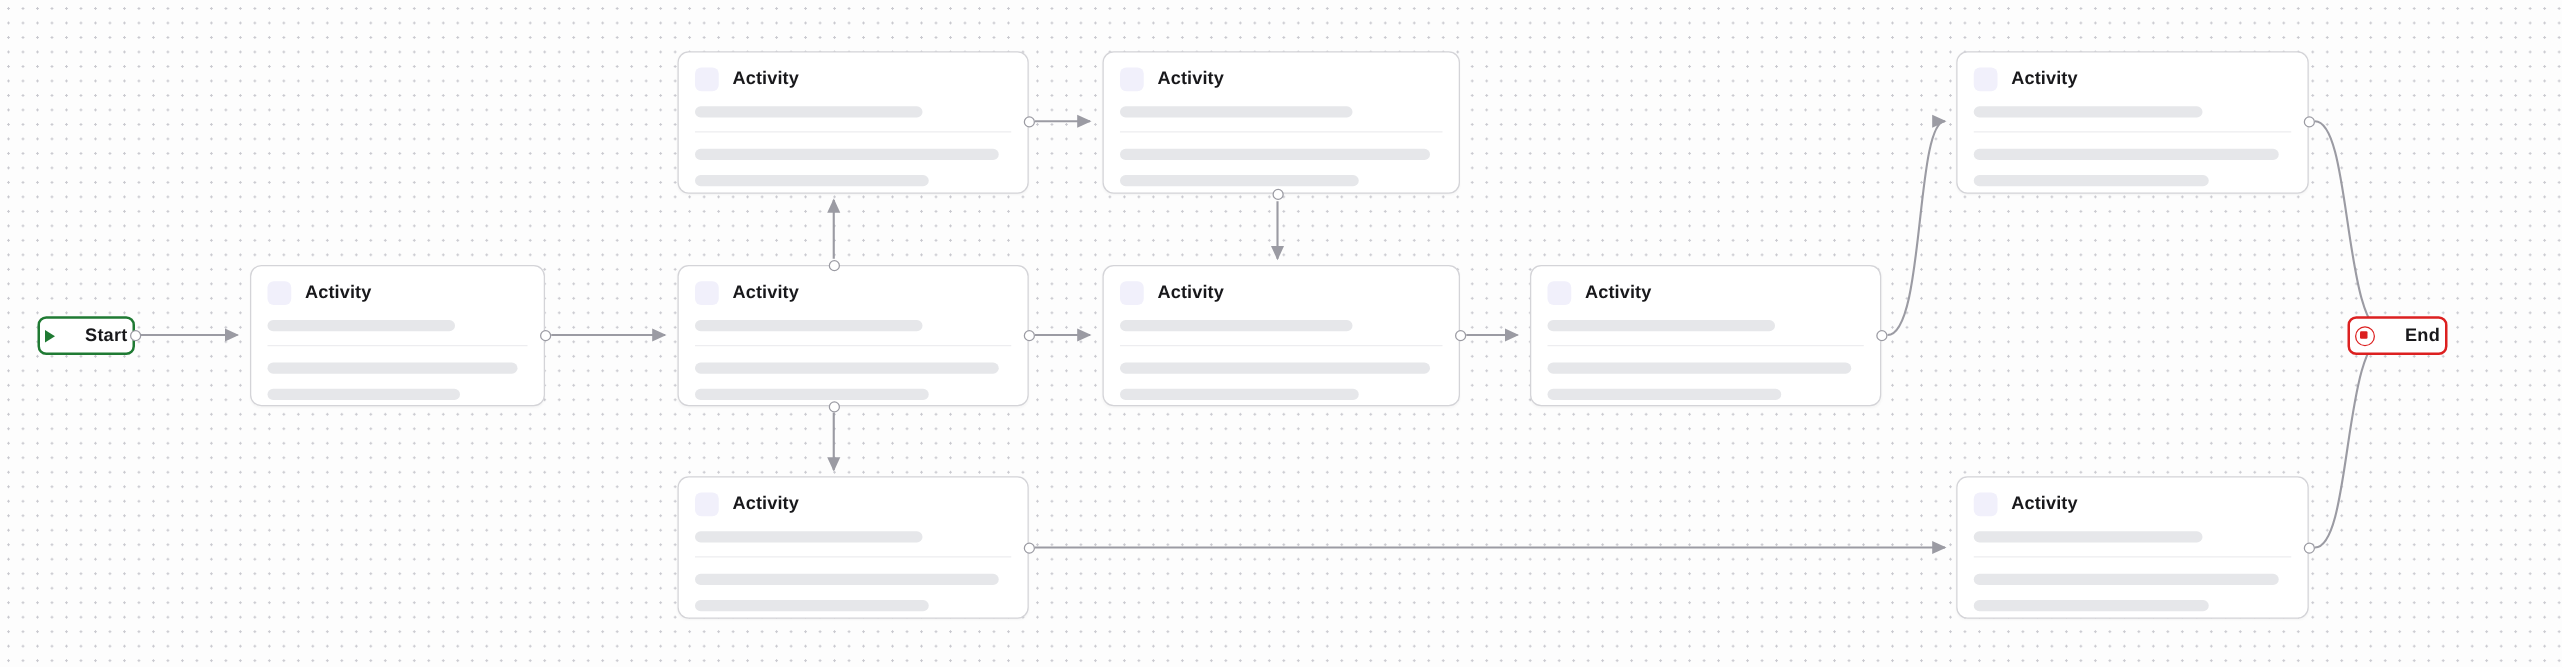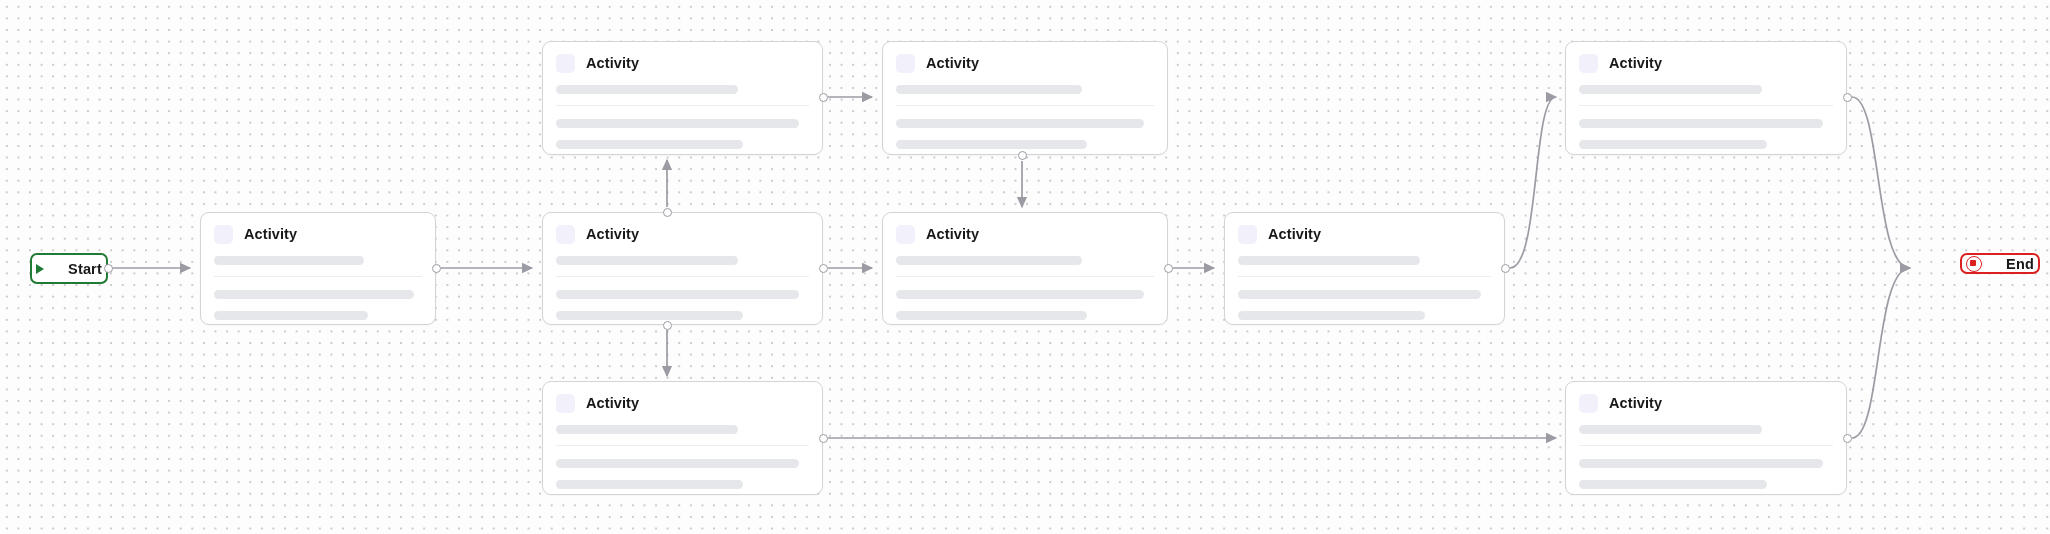--- a/index.html
+++ b/index.html
@@ -162,21 +162,21 @@
       <path d="M 1852 97 C 1882 97 1874 268 1910 268"></path>
       <path d="M 1852 438 C 1882 438 1874 268 1910 268"></path>
     </g>
   </svg>
 
   <div class="term start" style="left:30px; top:253px; width:78px; height:31px;">
     <span class="ico-play"></span>
     <span>Start</span>
   </div>
 
-  <div class="term end" style="left:1960px; top:253px; width:80px; height:21px;">
+  <div class="term end" style="left:1878px; top:253px; width:80px; height:31px;">
     <span class="ico-stop"></span>
     <span>End</span>
   </div>
 
   <div class="act-card" style="left:200px; top:212px; width:236px; height:113px;">
     <div class="act-head">
       <div class="act-titlerow">
         <span class="act-icon"></span>
         <span class="act-title">Activity</span>
       </div>

